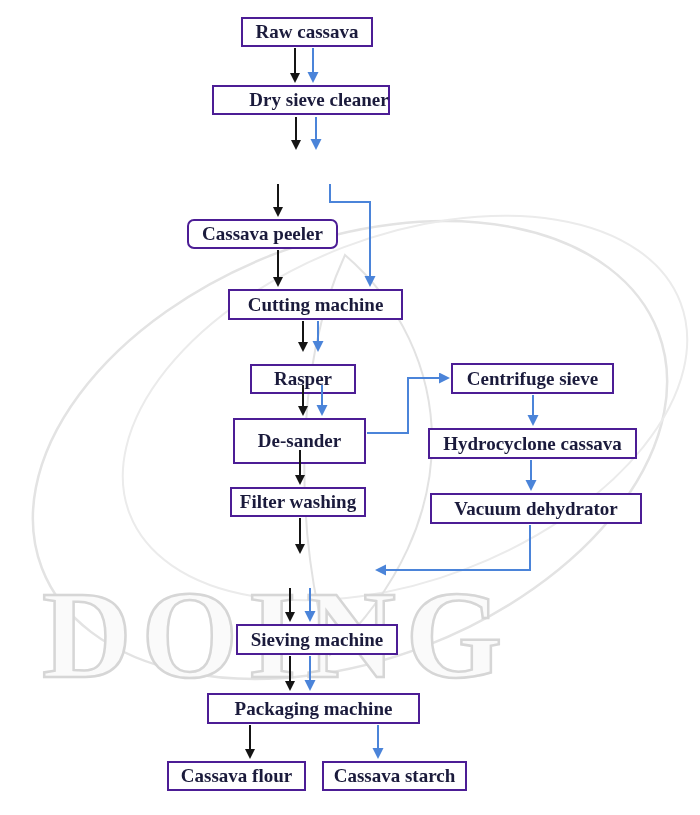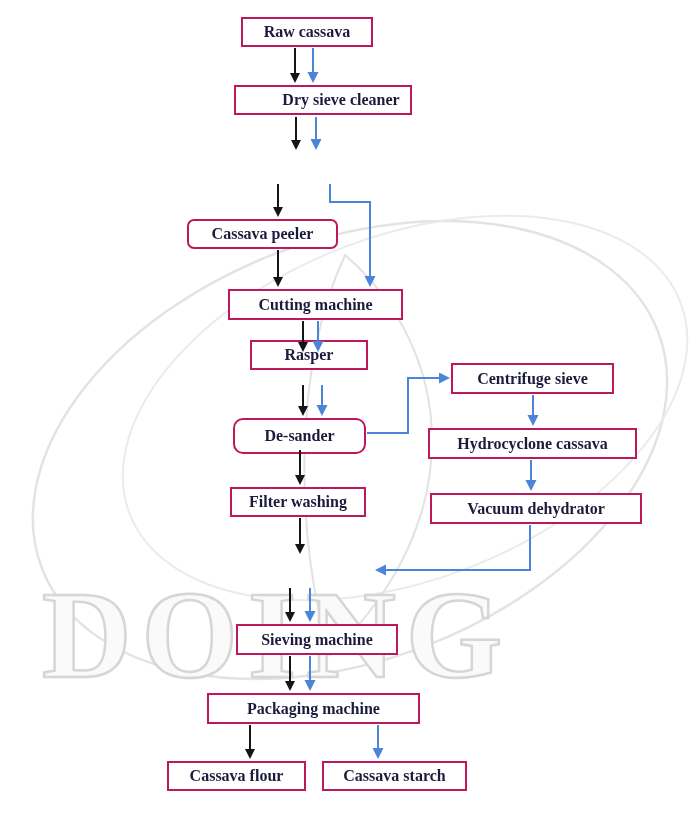--- a/index.html
+++ b/index.html
@@ -9,41 +9,41 @@
     height:815px;
     background:#ffffff;
     overflow:hidden;
     font-family:"Liberation Serif", serif;
   }
   .layer{position:absolute;left:0;top:0;width:700px;height:815px;}
   .edges{pointer-events:none;}
   .node{
     position:absolute;
     box-sizing:border-box;
-    border:2px solid #be185d;
+    border:2px solid #4c1d95;
     background:#ffffff;
     display:flex;
     align-items:center;
     justify-content:center;
-    font-size:16px;
+    font-size:19px;
     font-weight:bold;
     color:#1b1b3c;
     white-space:nowrap;
     z-index:2;
   }
   .watermark-svg{z-index:1;}
   .edges{z-index:3;}
   
   #n-raw       {left:241px; top:17px;  width:132px; height:30px;}
-  #n-dry       {left:234px; top:85px;  width:178px; height:30px;padding-left:36px;}
+  #n-dry       {left:212px; top:85px;  width:178px; height:30px;padding-left:36px;}
   #n-paddle    {left:198px; top:152px; width:219px; height:31px;}
   #n-peeler    {left:187px; top:219px; width:151px; height:30px;border-radius:7px;}
   #n-cutting   {left:228px; top:289px; width:175px; height:31px;}
-  #n-rasper    {left:250px; top:340px; width:118px; height:30px;}
-  #n-desander  {left:233px; top:418px; width:133px; height:36px;border-radius:10px;}
+  #n-rasper    {left:250px; top:364px; width:106px; height:30px;}
+  #n-desander  {left:233px; top:418px; width:133px; height:46px;}
   #n-filter    {left:230px; top:487px; width:136px; height:30px;}
   #n-flash     {left:228px; top:556px; width:144px; height:31px;}
   #n-sieving   {left:220px; top:624px; width:162px; height:31px;margin-left:16px;}
   #n-packaging {left:207px; top:693px; width:213px; height:31px;}
   #n-flour     {left:167px; top:761px; width:139px; height:30px;}
   #n-starch    {left:322px; top:761px; width:145px; height:30px;}
   #n-centrifuge{left:451px; top:363px; width:163px; height:31px;}
   #n-hydro     {left:428px; top:428px; width:209px; height:31px;}
   #n-vacuum    {left:430px; top:493px; width:212px; height:31px;}
 </style>

